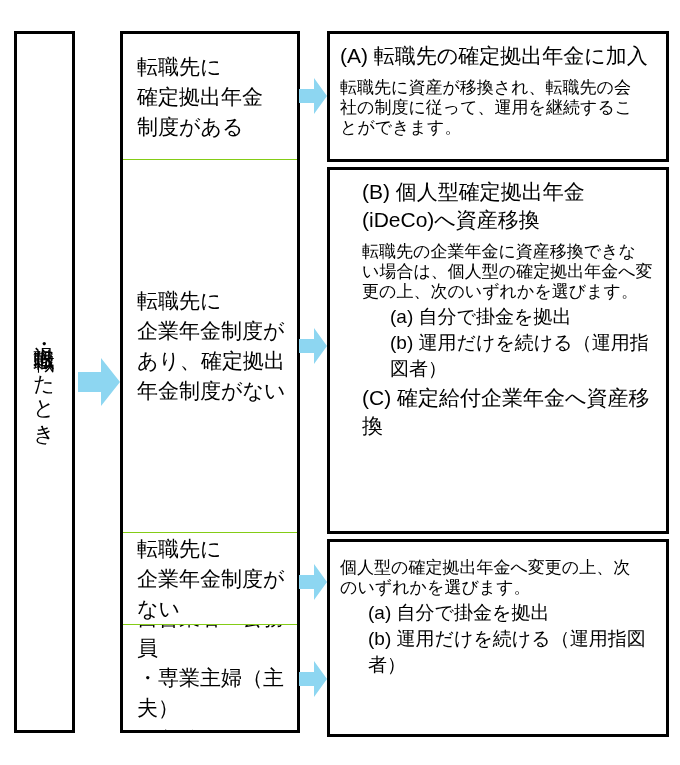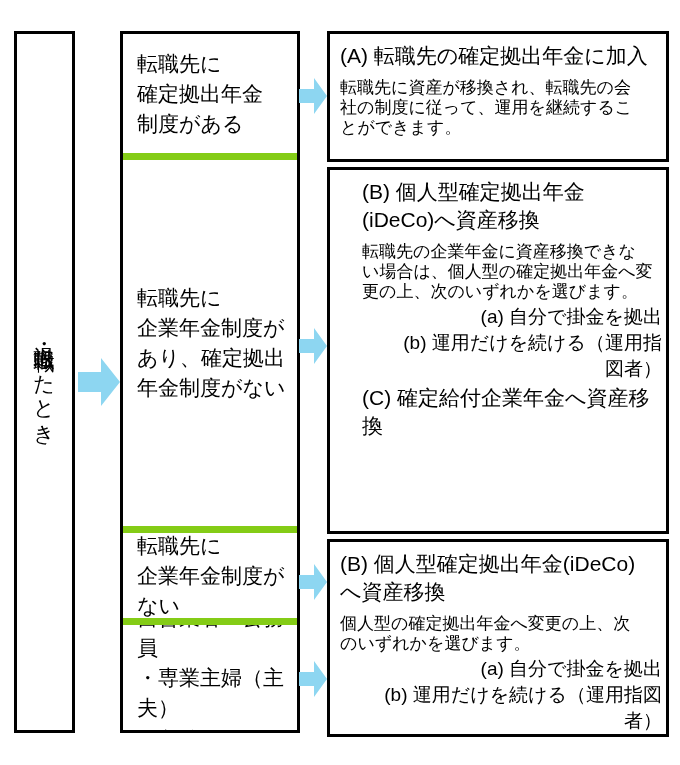--- a/index.html
+++ b/index.html
@@ -38,21 +38,21 @@
     position: absolute;
     left: 120px; top: 31px;
     width: 180px; height: 702px;
     border: 3px solid #000;
     box-sizing: border-box;
     display: flex;
     flex-direction: column;
   }
   .cond-cell {
     box-sizing: border-box;
-    border-bottom: 7px solid #84cc16;
+    border-bottom: 1px solid #84cc16;
     display: flex;
     align-items: center;
     padding: 6px 8px 6px 14px;
     font-size: 21px;
     line-height: 30px;
     white-space: pre-line;
     overflow: hidden;
   }
   .cond-cell.c1 { flex: 0 0 126px; }
   .cond-cell.c2 { flex: 0 0 373px; }
@@ -78,21 +78,21 @@
     font-size: 21px;
     line-height: 28px;
     white-space: pre-line;
   }
   .section-body {
     font-size: 17px;
     line-height: 20px;
     margin-top: 8px;
     white-space: pre-line;
   }
-  .option-list { margin: 2px 0 0 28px; text-align: right; }
+  .option-list { margin: 2px 0 0 28px; }
   .option-item {
     font-size: 19px;
     line-height: 26px;
     white-space: pre-line;
   }
 
   
   .arrow { position: absolute; display: block; }
   .arrow-main { left: 78px;  top: 358px; }
   .arrow-a    { left: 299px; top: 78px;  }
@@ -171,22 +171,20 @@
         <div class="option-item">(b) 運用だけを続ける（運用指図者）</div>
       </div>
     </div>
     <div class="section">
       <div class="section-title">(C) 確定給付企業年金へ資産移換</div>
     </div>
   </div>
 
   <div class="outcome-box r3">
     <div class="section">
-      <div class="section-title">(B) 個人型確定拠出年金(iDeCo)
-へ資産移換</div>
       <div class="section-body">個人型の確定拠出年金へ変更の上、次
 のいずれかを選びます。</div>
       <div class="option-list">
         <div class="option-item">(a) 自分で掛金を拠出</div>
         <div class="option-item">(b) 運用だけを続ける（運用指図者）</div>
       </div>
     </div>
   </div>
 
 </div>

